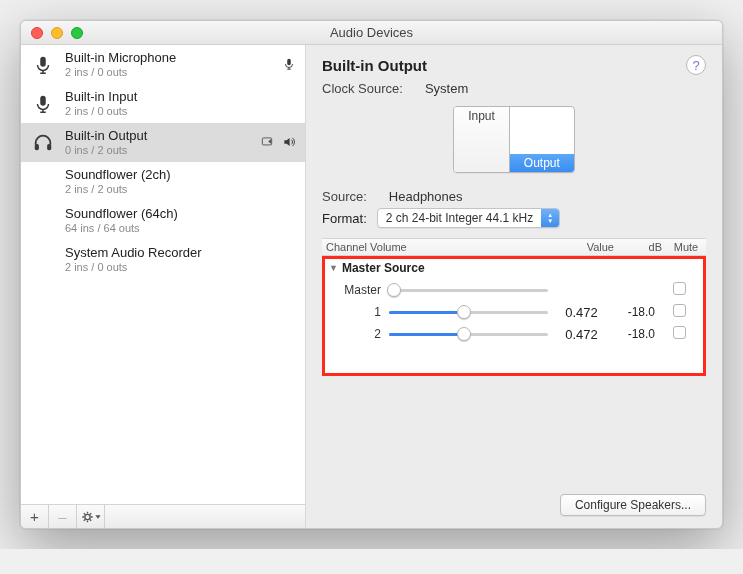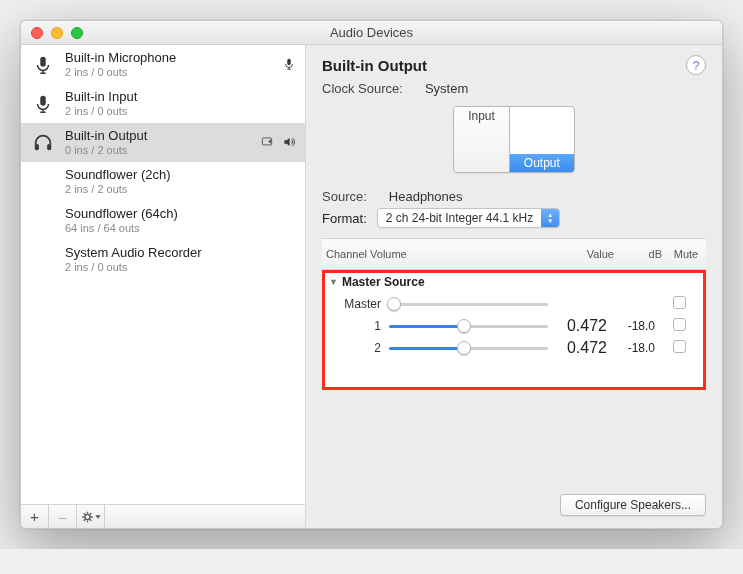--- a/index.html
+++ b/index.html
@@ -131,21 +131,21 @@
   .combo .cbtn::before { content:"▲"; font-size:6px; line-height:6px;}
   .combo .cbtn::after  { content:"▼"; font-size:6px; line-height:6px;}
   
   .tablewrap { margin-top:10px; flex:1; display:flex; flex-direction:column;}
   .thead {
     display:flex;
     background:linear-gradient(#fbfbfb,#efefef);
     border-top:1px solid #d3d3d3;
     border-bottom:1px solid #d3d3d3;
     font-size:11px; color:#555;
-    height:32px; align-items:center;
+    height:18px; align-items:center;
   }
   .thead .c1 { flex:1; padding-left:4px;}
   .thead .cv { width:55px; text-align:right; padding-right:4px;}
   .thead .cd { width:48px; text-align:right; padding-right:4px;}
   .thead .cm { width:40px; text-align:center;}
   .redbox {
     border:3px solid #ff2a1c;
     padding:2px 4px 8px 4px;
     background:#fff;
     height:120px;
@@ -166,21 +166,21 @@
     position:absolute; left:0; top:0; bottom:0;
     background:#3a82f0;
     border-radius:2px;
   }
   .slider .knob {
     position:absolute; top:50%; transform:translate(-50%,-50%);
     width:14px; height:14px; border-radius:50%;
     background:#fff; border:1px solid #b5b5b5;
     box-shadow:0 1px 1px rgba(0,0,0,.2);
   }
-  .cval { width:55px; text-align:right; font-size:16px; padding-right:4px;}
+  .cval { width:55px; text-align:center; font-size:13px; padding-right:4px;}
   .cdb  { width:48px; text-align:right; font-size:12px; padding-right:4px;}
   .cmute{ width:40px; text-align:center;}
   .cmute .box {
     display:inline-block; width:13px; height:13px;
     border:1px solid #b5b5b5; border-radius:3px; background:#fff;
   }
   .footer {
     display:flex; justify-content:flex-end; padding-top:10px;
   }
   .pushbtn {

